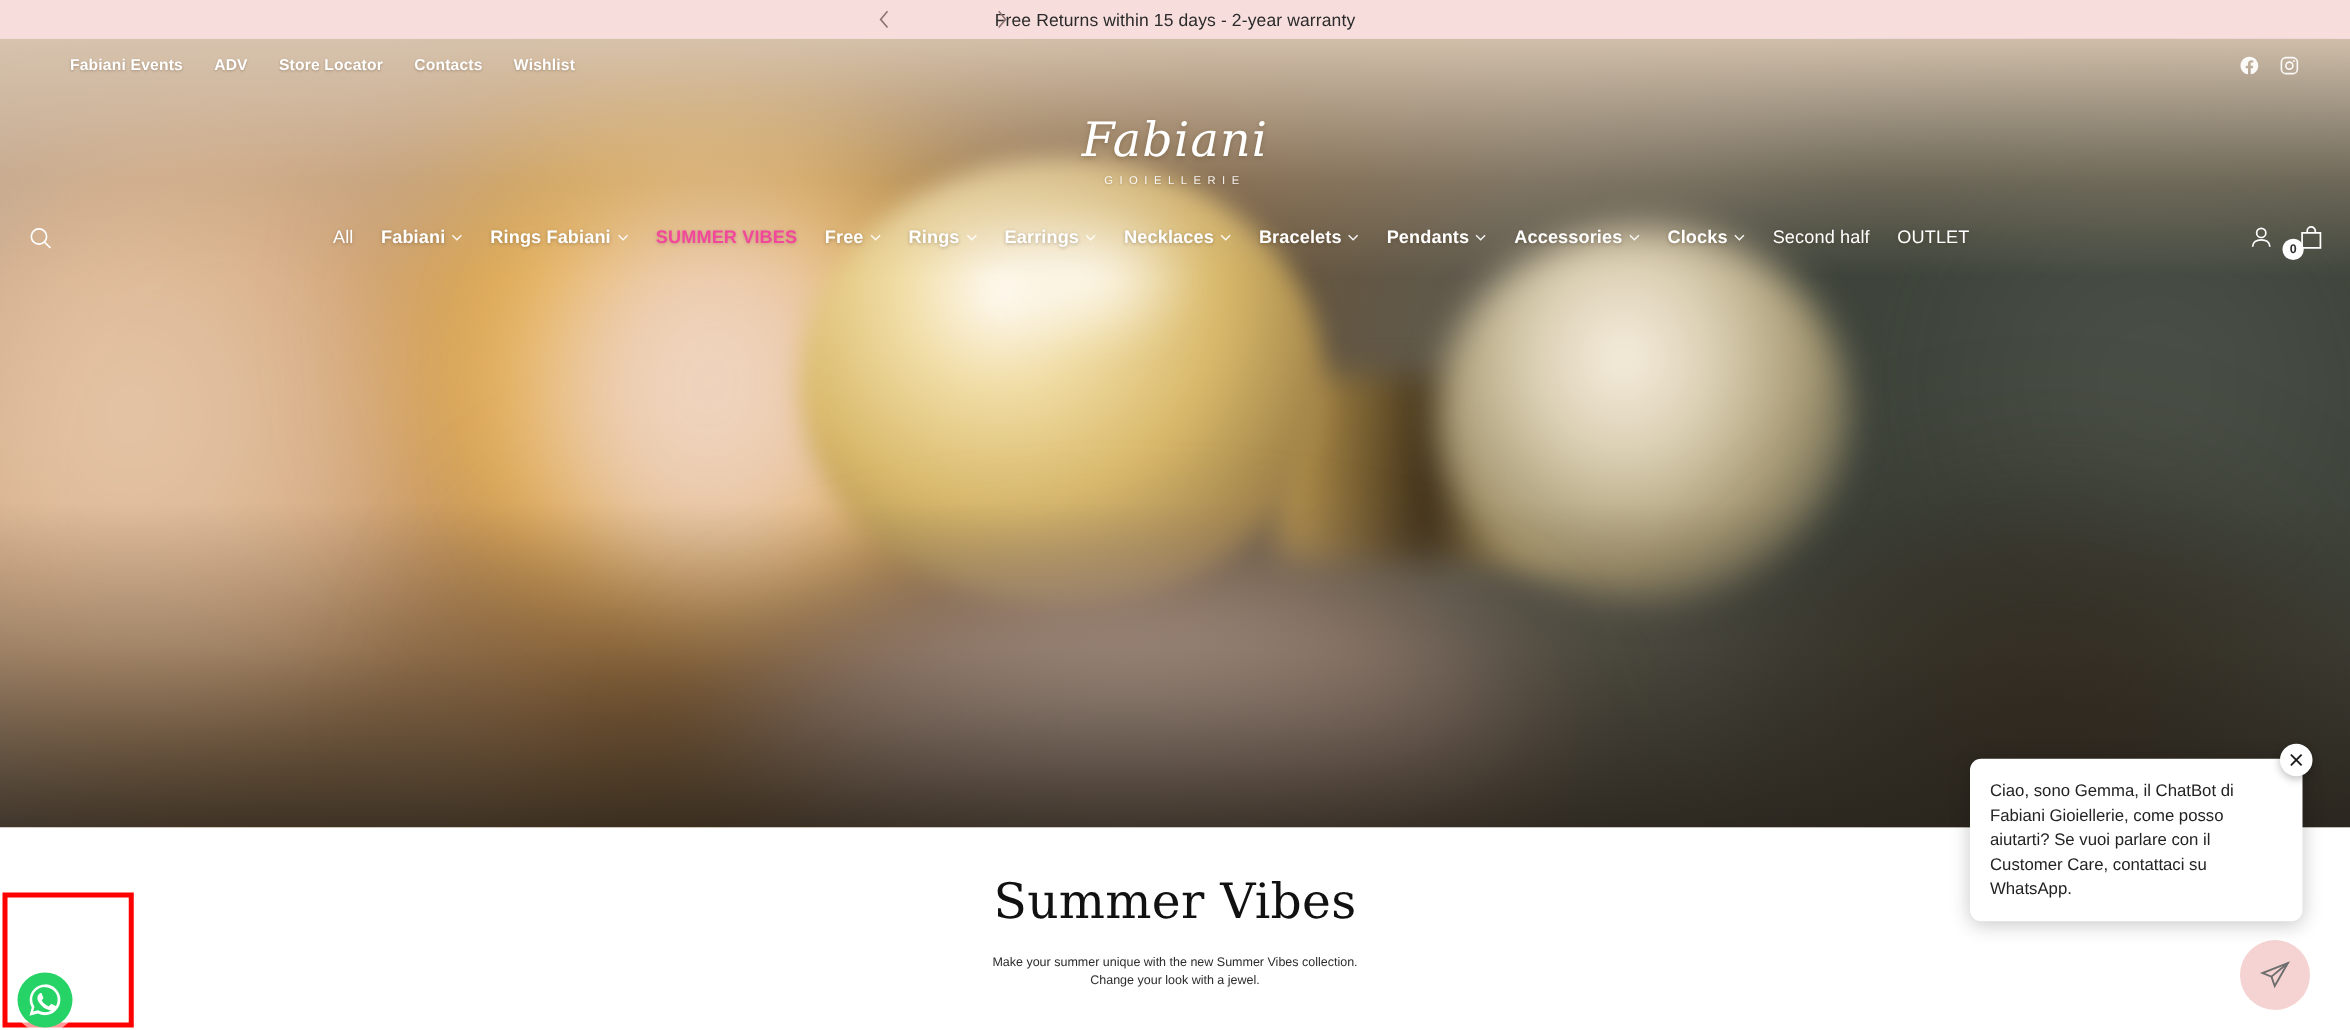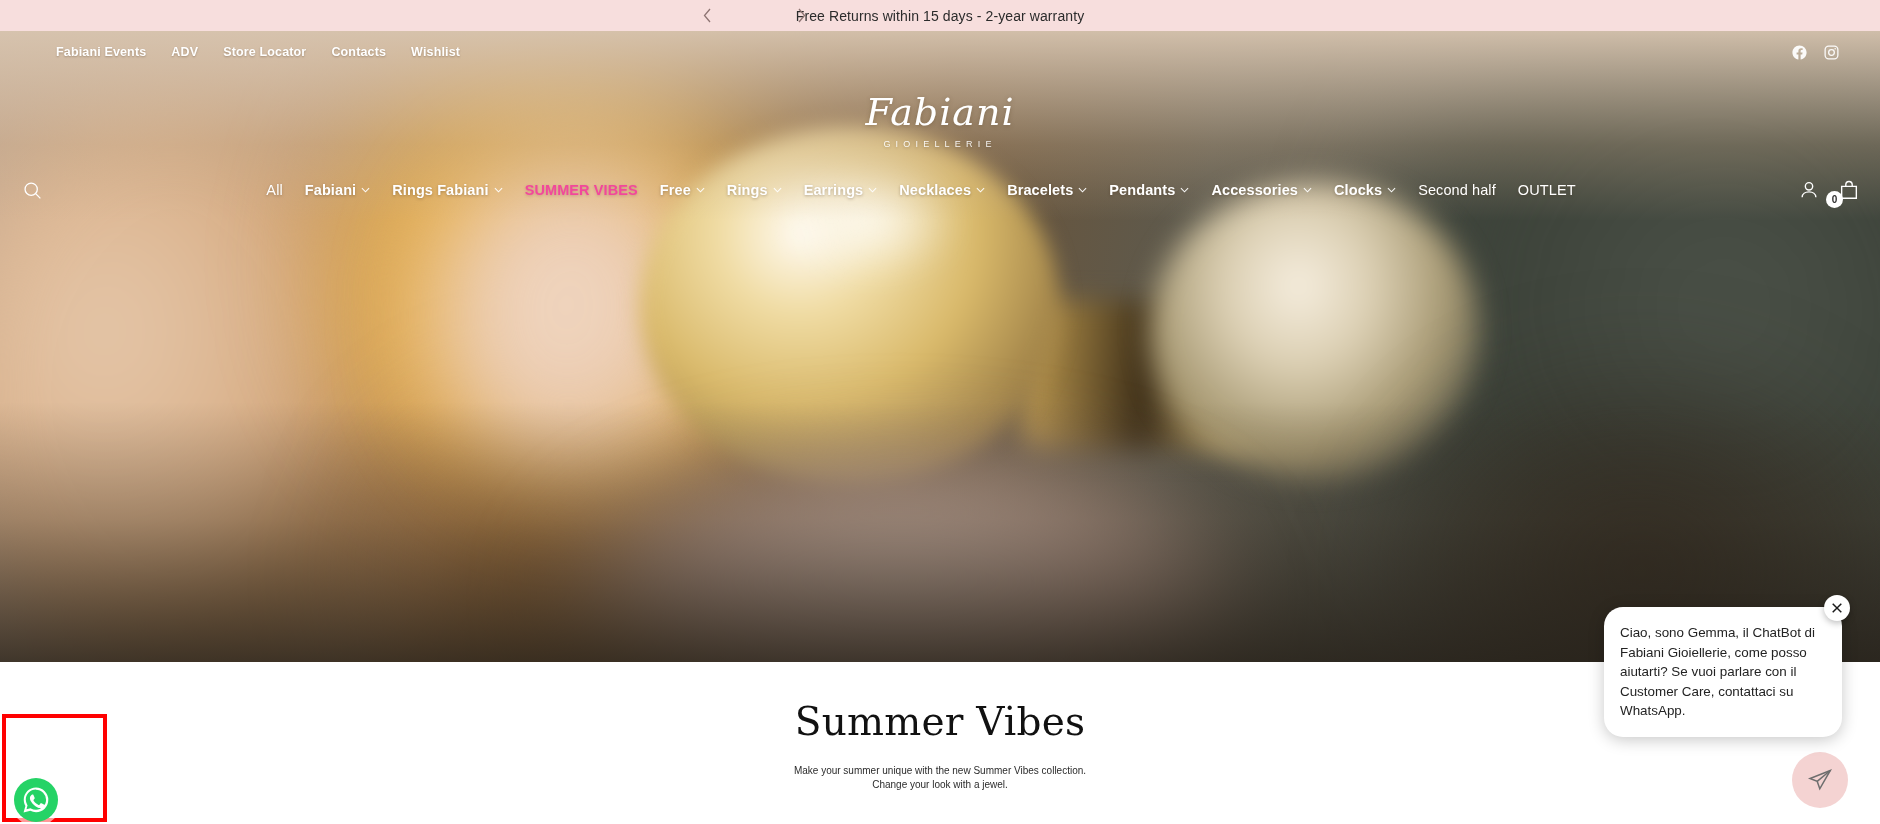--- a/index.html
+++ b/index.html
@@ -160,21 +160,21 @@
     font-size:39px; font-weight:400; color:#111111; letter-spacing:.2px;
   }
   .collection-sub {
     margin-top:20px; text-align:center;
     font-size:10px; color:#2c2c2c; line-height:1.42;
   }
 
   
   .chat-bubble {
     position:absolute; right:38px; top:607px;
-    width:238px; background:#ffffff; border-radius:19px;
+    width:266px; background:#ffffff; border-radius:9px;
     padding:16px 19px 16px 16px;
     box-shadow:0 3px 16px rgba(0,0,0,.22);
     z-index:60;
   }
   .chat-text { font-size:13.4px; color:#232323; line-height:1.46; }
   .chat-close {
     position:absolute; right:-8px; top:-12px;
     width:26px; height:26px; border-radius:50%;
     background:#ffffff; box-shadow:0 2px 7px rgba(0,0,0,.28);
     display:flex; align-items:center; justify-content:center;

